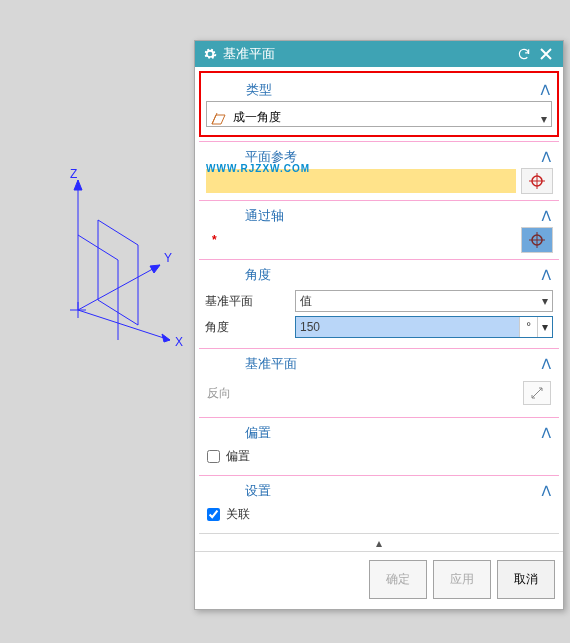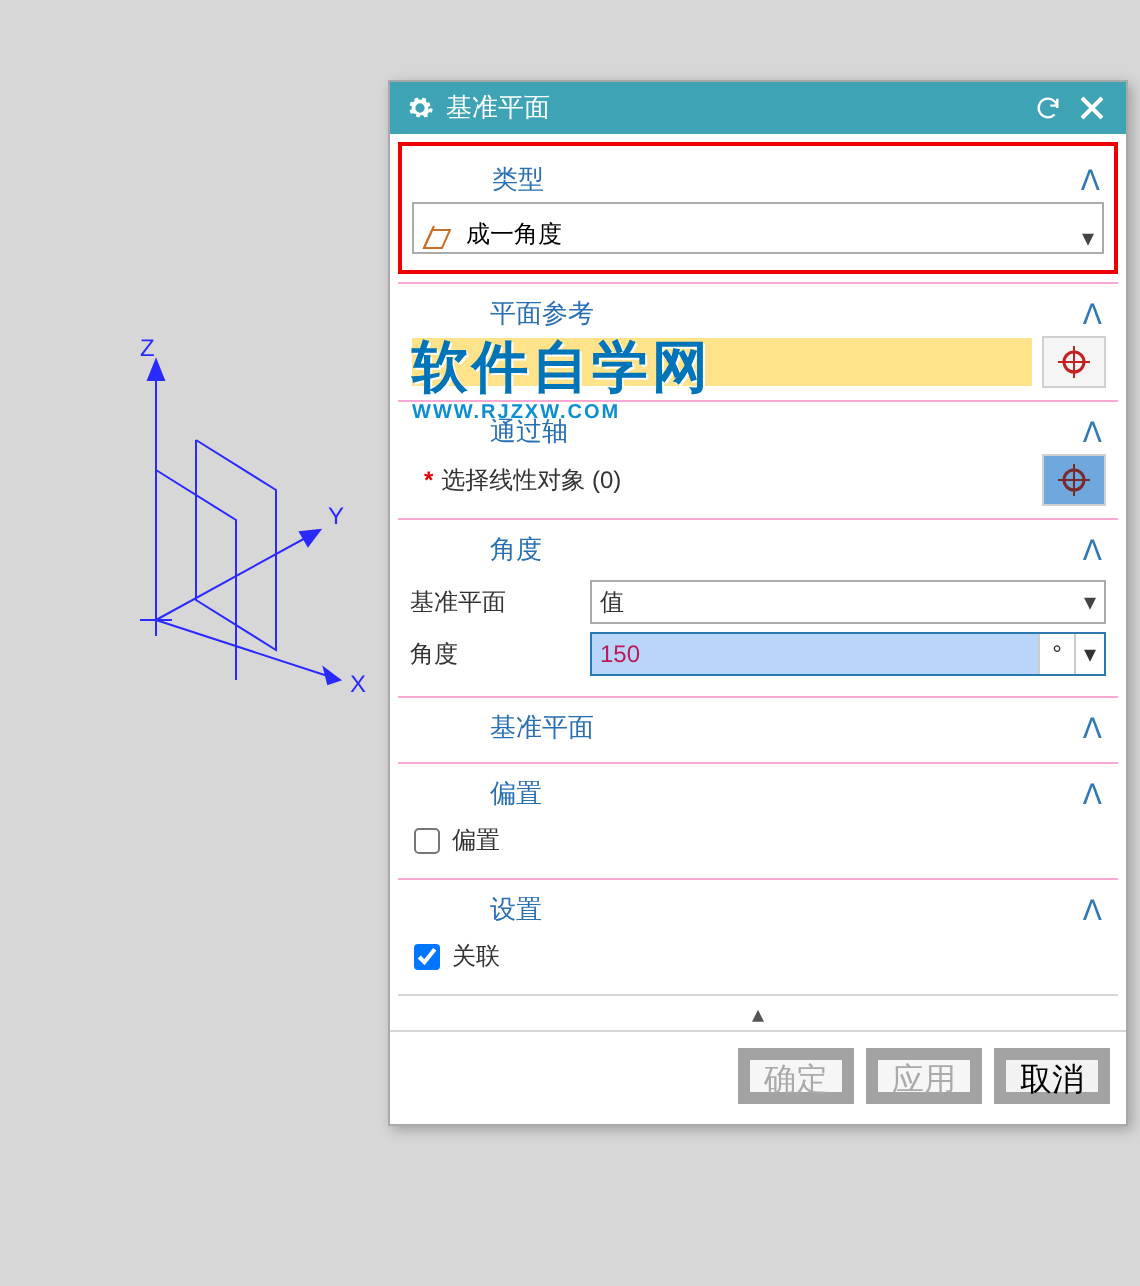--- a/index.html
+++ b/index.html
@@ -37,34 +37,34 @@
 .watermark { position: absolute; left: 0; top: -4px; pointer-events: none; font-family: "SimHei","Microsoft YaHei"; }
 .watermark .big { font-size: 28px; font-weight: bold; letter-spacing: 2px; color: #0074b8; text-shadow: 1px 1px 0 #fff; }
 .watermark .small { font-size: 10px; letter-spacing: 1px; color: #0a8fd0; margin-top: -2px; font-weight: bold; }
 
 .form-row { display: flex; align-items: center; font-size: 12px; color: #333; margin: 4px 0; }
 .form-row .lbl { width: 90px; }
 .form-row .ctrl { flex: 1; }
 .input-box { border: 1px solid #ababab; height: 22px; display: flex; align-items: center; padding: 0 4px; font-size: 12px; background: #fff; }
 .input-box .caret2 { margin-left: auto; color: #444; }
 .input-num { border: 1px solid #2a7ab0; height: 22px; display: flex; align-items: center; background: #b9d6f8; font-size: 12px; }
-.input-num .val { flex: 1; padding: 0 4px; color: #be185d; }
+.input-num .val { flex: 1; padding: 0 4px; color: #404040; }
 .input-num .unit { padding: 0 6px; background:#fff; border-left:1px solid #ccc; height:100%; display:flex; align-items:center; }
 .input-num .caret2 { padding: 0 4px; background:#fff; border-left:1px solid #ccc; height:100%; display:flex; align-items:center; }
 
 .disabled-row { display: flex; align-items: center; font-size: 12px; color: #9b9b9b; padding: 6px 2px; }
 .square-btn { width: 28px; height: 24px; border: 1px solid #d0d0d0; background: #fafafa; display: flex; align-items: center; justify-content: center; margin-left: auto; cursor: pointer; color:#777; }
 
 .chk-row { display: flex; align-items: center; font-size: 12px; color: #333; padding: 4px 2px; }
 .chk-row input { margin-right: 6px; }
 
 .collapse-bar { height: 18px; border-top: 1px solid #d6d6d6; display: flex; align-items: center; justify-content: center; cursor: pointer; color: #555; font-size: 12px; background:#fff; }
 
 .footer { display: flex; justify-content: flex-end; gap: 6px; padding: 8px 8px 10px; border-top: 1px solid #d6d6d6; background: #fff; }
-.btn { min-width: 58px; height: 28px; border: 6px solid #a3a3a3; background: #f2f2f2; font-size: 16px; cursor: pointer; }
+.btn { min-width: 58px; height: 39px; border: 1px solid #a3a3a3; background: #f2f2f2; font-size: 12px; cursor: pointer; }
 .btn[disabled] { color: #aaa; background: #f6f6f6; cursor: default; }
 
 svg { display: block; }
 </style>
 </head>
 <body>
 
 <div class="coord-widget">
 <svg width="160" height="200" viewBox="0 0 160 200">
   <g stroke="#2a2aff" stroke-width="1" fill="none">
@@ -133,21 +133,20 @@
     </div>
 
     <div class="section">
       <div class="section-head">
         <span>平面参考</span>
         <span class="caret">ᐱ</span>
       </div>
       <div class="selector-row yellow" style="position:relative;">
         <div class="sel-field">
           <div class="watermark">
-            <div class="big">软件自学网</div>
             <div class="small">WWW.RJZXW.COM</div>
           </div>
         </div>
         <div class="sel-btn">
           <svg width="16" height="16" viewBox="0 0 16 16">
               <circle cx="8" cy="8" r="5" fill="none" stroke="#c62020" stroke-width="1.5"></circle>
               <line x1="0" y1="8" x2="16" y2="8" stroke="#c62020"></line>
               <line x1="8" y1="0" x2="8" y2="16" stroke="#c62020"></line>
             </svg>
         </div>
@@ -155,21 +154,20 @@
     </div>
 
     <div class="section">
       <div class="section-head">
         <span>通过轴</span>
         <span class="caret">ᐱ</span>
       </div>
       <div class="selector-row blue">
         <div class="sel-field" style="background:#fff;border:1px solid #fff;">
           <span class="ast">*</span>
-          <span>选择线性对象 (0)</span>
         </div>
         <div class="sel-btn" style="background:#6fa8dc;">
           <svg width="16" height="16" viewBox="0 0 16 16">
               <circle cx="8" cy="8" r="5" fill="none" stroke="#7a2a2a" stroke-width="1.5"></circle>
               <line x1="0" y1="8" x2="16" y2="8" stroke="#7a2a2a"></line>
               <line x1="8" y1="0" x2="8" y2="16" stroke="#7a2a2a"></line>
             </svg>
         </div>
       </div>
     </div>
@@ -198,20 +196,28 @@
           </div>
         </div>
       </div>
     </div>
 
     <div class="section">
       <div class="section-head">
         <span>基准平面</span>
         <span class="caret">ᐱ</span>
       </div>
+      <div class="disabled-row">
+        <span>反向</span>
+        <div class="square-btn">
+          <svg width="14" height="14" viewBox="0 0 14 14">
+              <path fill="none" stroke="#888" stroke-width="1" d="M2 12 L12 2 M9 2h3v3 M5 12H2V9"></path>
+            </svg>
+        </div>
+      </div>
     </div>
 
     <div class="section">
       <div class="section-head">
         <span>偏置</span>
         <span class="caret">ᐱ</span>
       </div>
       <label class="chk-row">
         <input type="checkbox" style="">
         <span>偏置</span>

